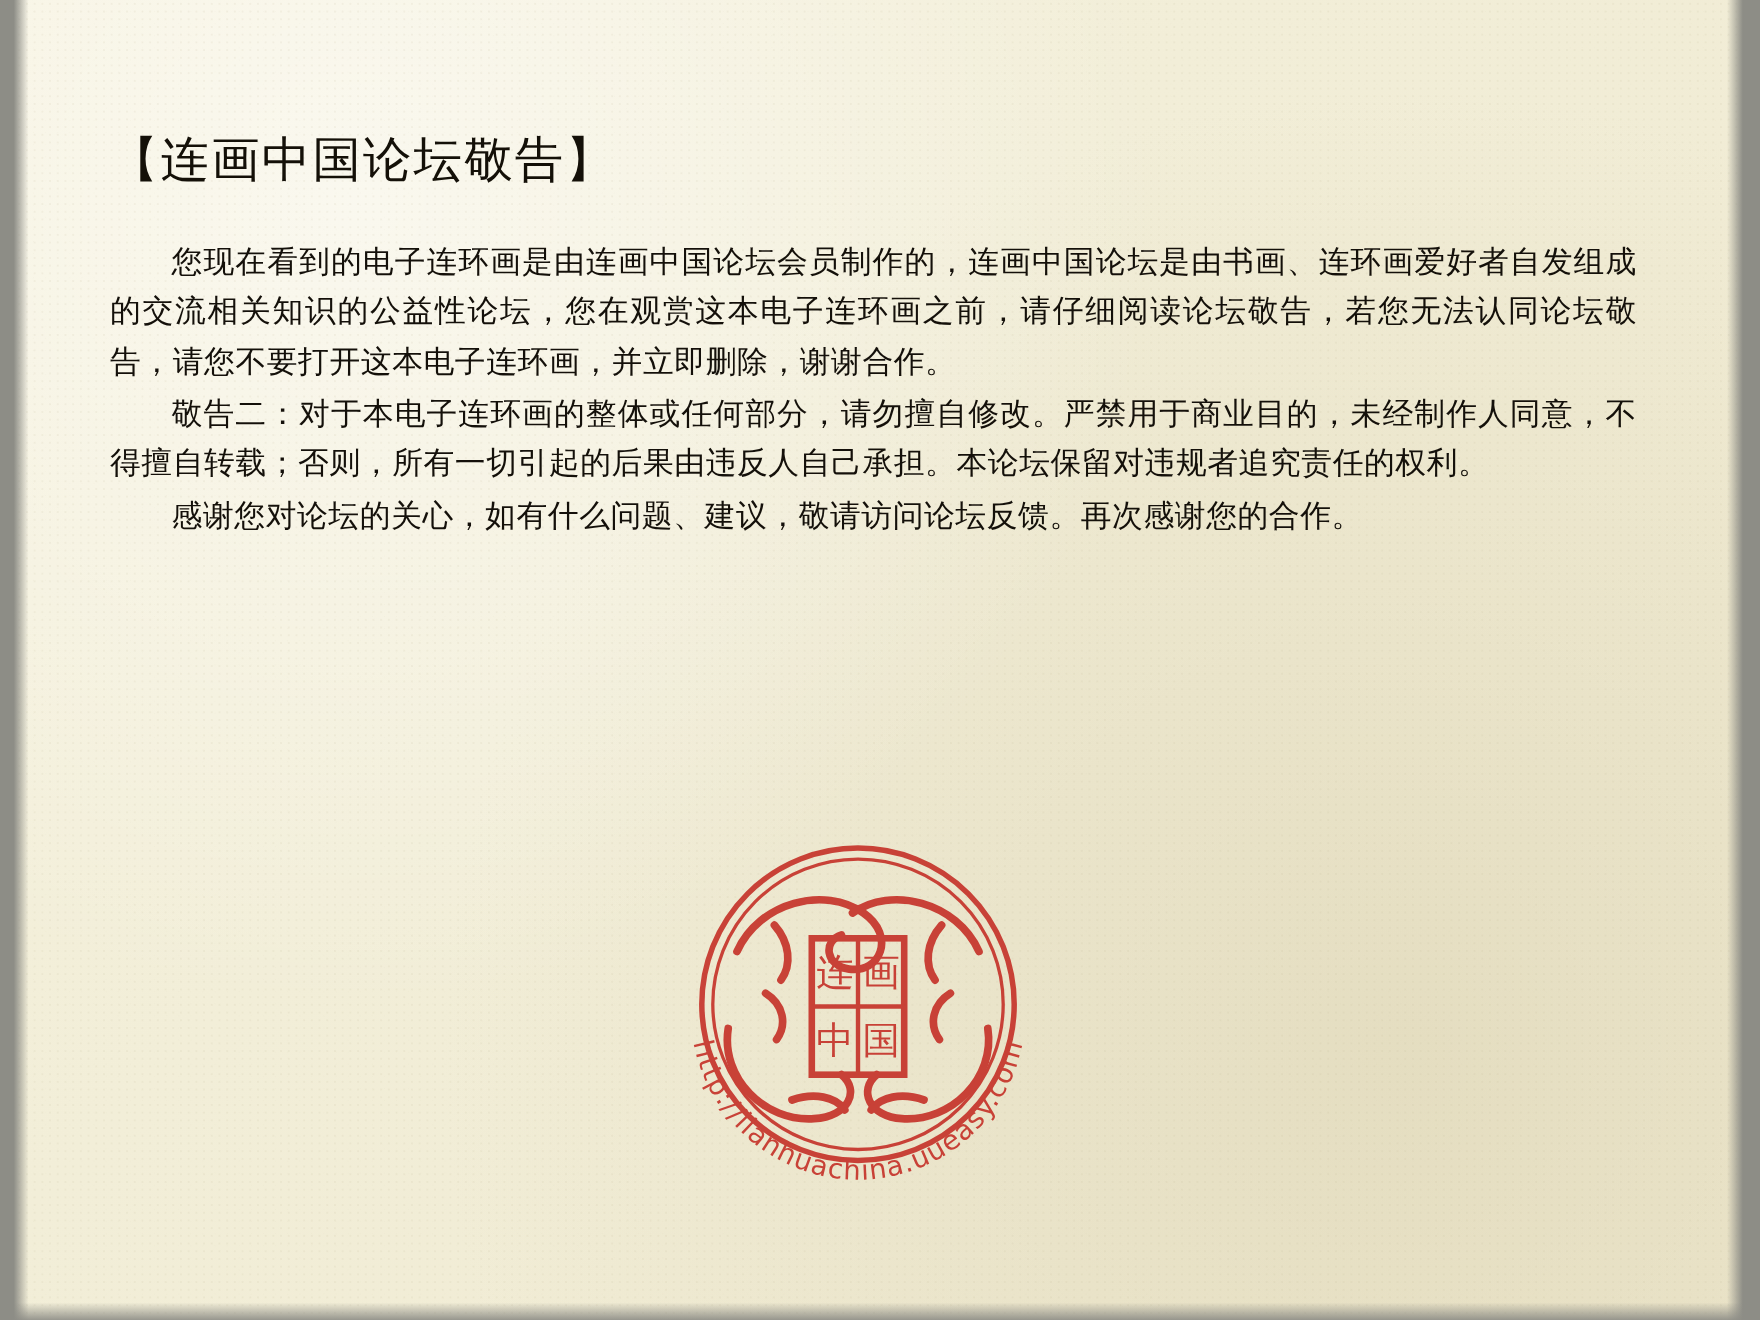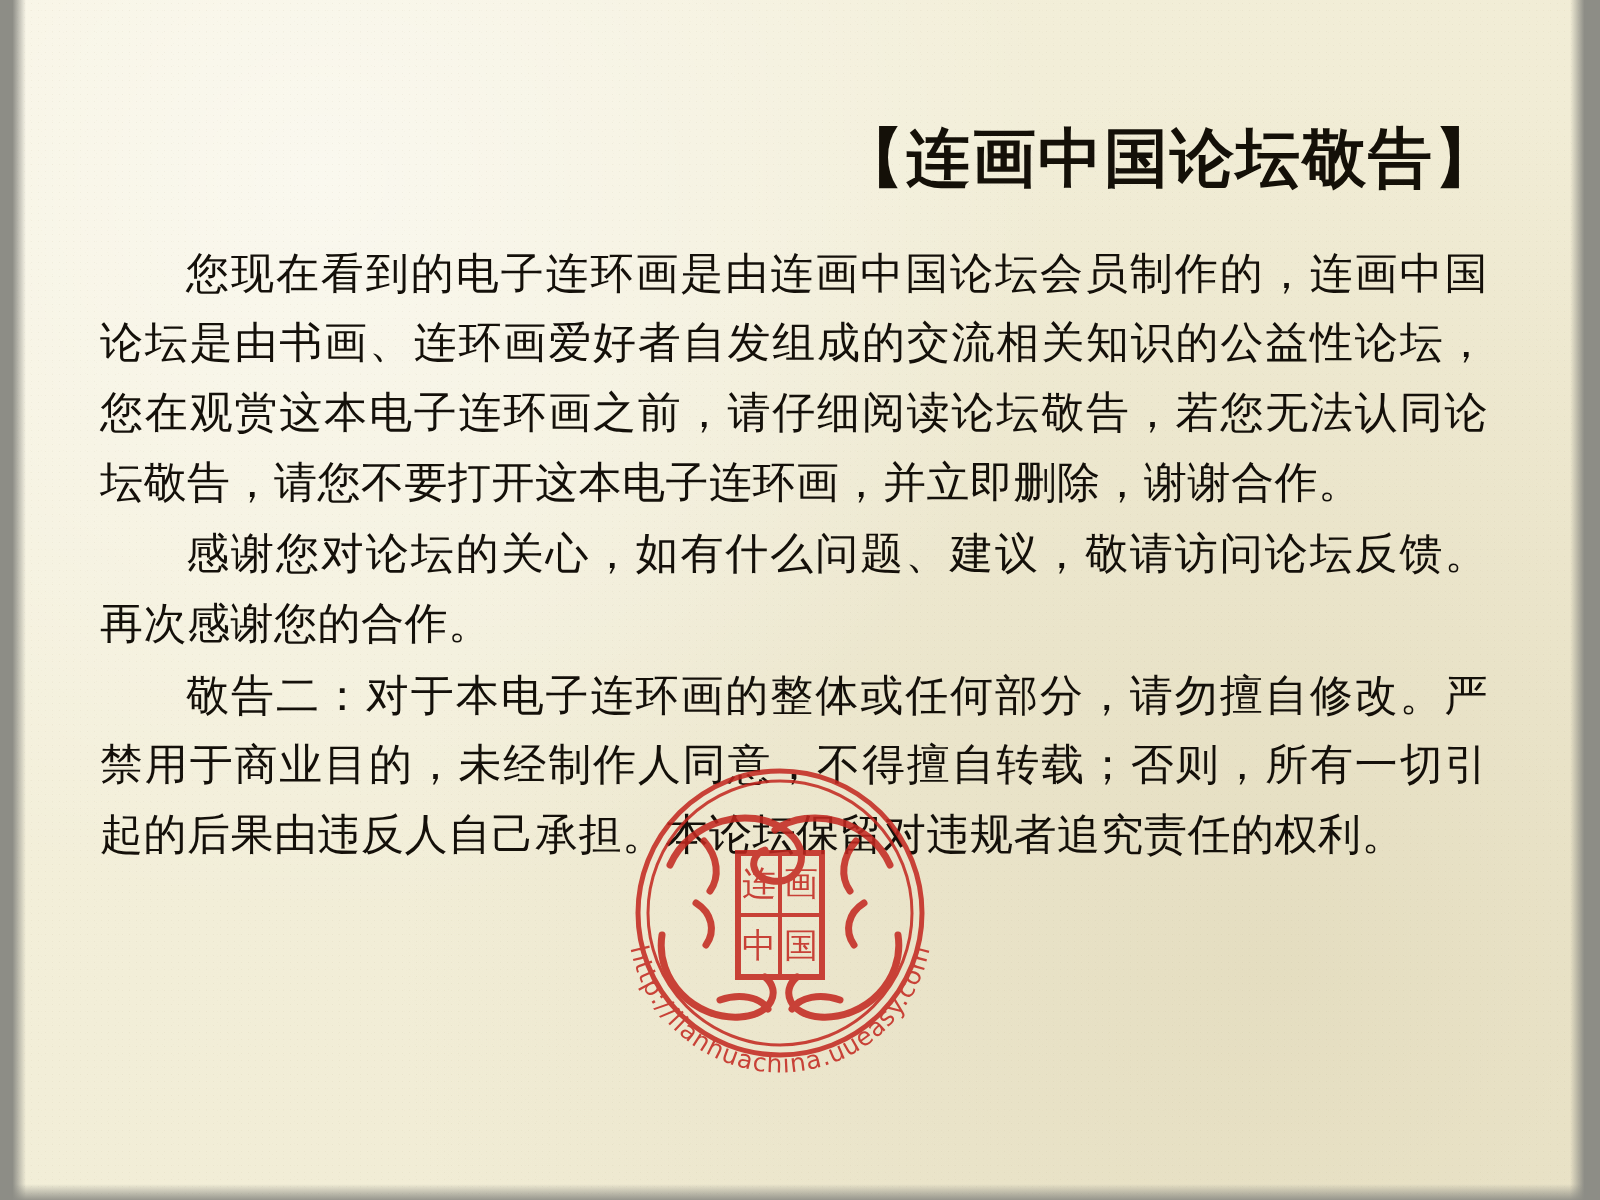--- a/index.html
+++ b/index.html
@@ -61,32 +61,32 @@
   }
 
   .content {
     position: absolute;
     left: 100px;
     top: 120px;
     width: 1400px;
   }
 
   .doc-title {
-    text-align: right;
-    font-size: 64px;
+    text-align: left;
+    font-size: 44px;
     line-height: 1.2;
-    font-weight: 700;
+    font-weight: 400;
     color: #141008;
     letter-spacing: 2px;
     margin: 0 0 42px 0;
     font-family: "DejaVu Serif", "Liberation Serif", serif;
   }
 
   .para {
-    font-size: 43px;
+    font-size: 28px;
     line-height: 1.62;
     color: #14100a;
     text-align: justify;
     text-justify: inter-ideograph;
     text-indent: 2em;
     margin: 0 12px 2px 0;
     letter-spacing: 0.5px;
   }
 
   .stamp {
@@ -103,22 +103,22 @@
 </head>
 <body>
 
 <div class="page">
   <div class="paper-texture"></div>
 
   <div class="content">
     <h1 class="doc-title">【连画中国论坛敬告】</h1>
 
     <p class="para">您现在看到的电子连环画是由连画中国论坛会员制作的，连画中国论坛是由书画、连环画爱好者自发组成的交流相关知识的公益性论坛，您在观赏这本电子连环画之前，请仔细阅读论坛敬告，若您无法认同论坛敬告，请您不要打开这本电子连环画，并立即删除，谢谢合作。</p>
+    <p class="para">敬告二：对于本电子连环画的整体或任何部分，请勿擅自修改。严禁用于商业目的，未经制作人同意，不得擅自转载；否则，所有一切引起的后果由违反人自己承担。本论坛保留对违规者追究责任的权利。</p>
     <p class="para">感谢您对论坛的关心，如有什么问题、建议，敬请访问论坛反馈。再次感谢您的合作。</p>
-    <p class="para">敬告二：对于本电子连环画的整体或任何部分，请勿擅自修改。严禁用于商业目的，未经制作人同意，不得擅自转载；否则，所有一切引起的后果由违反人自己承担。本论坛保留对违规者追究责任的权利。</p>
   </div>
 
   <div class="stamp">
     <svg width="360" height="360" viewBox="0 0 360 360">
       <defs>
         <path id="urlArc" d="M 30,200 A 152,152 0 0 0 330,200" fill="none"></path>
       </defs>
       <g stroke="#c3271f" fill="none" stroke-width="5">
         <circle cx="180" cy="168" r="142"></circle>
         <circle cx="180" cy="168" r="132" stroke-width="3"></circle>

